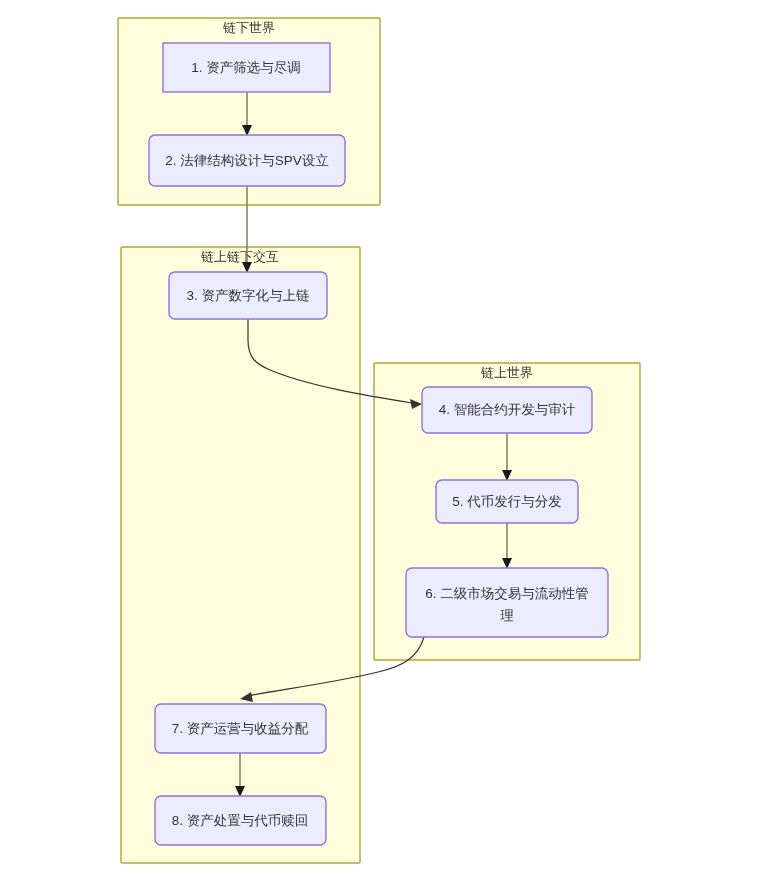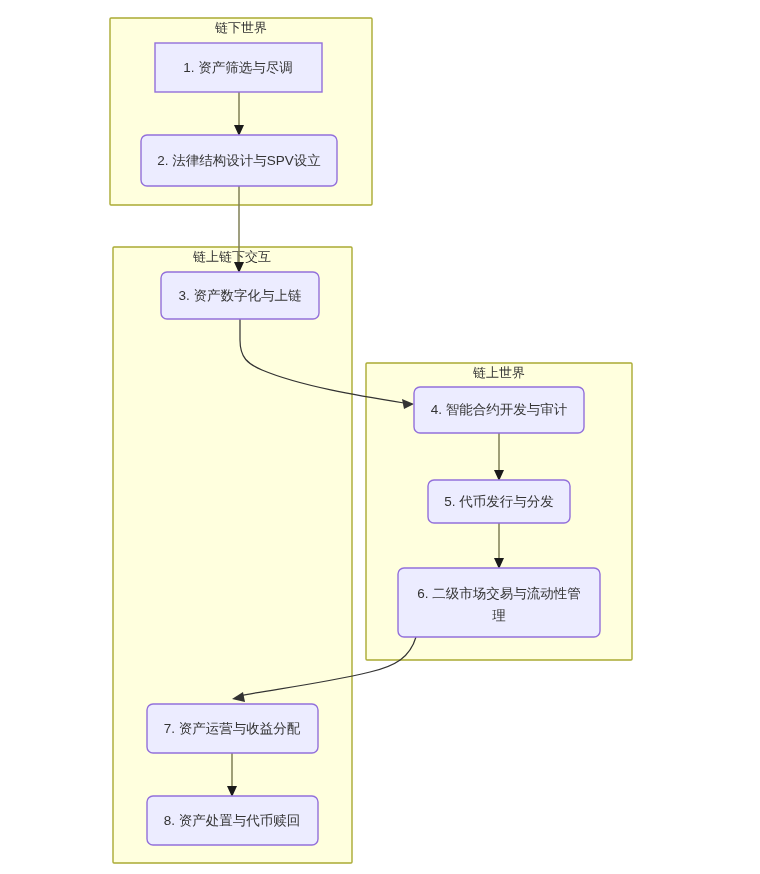--- a/index.html
+++ b/index.html
@@ -9,21 +9,21 @@
   }
   body {
     width: 760px;
     height: 874px;
     position: relative;
     font-family: "Liberation Sans", "DejaVu Sans", sans-serif;
     overflow: hidden;
   }
   #diagram-root {
     position: absolute;
-    left: 0;
+    left: 8px;
     top: 0;
     width: 691px;
     height: 874px;
   }
   svg.flowchart {
     position: absolute;
     left: 0;
     top: 0;
     width: 760px;
     height: 874px;

